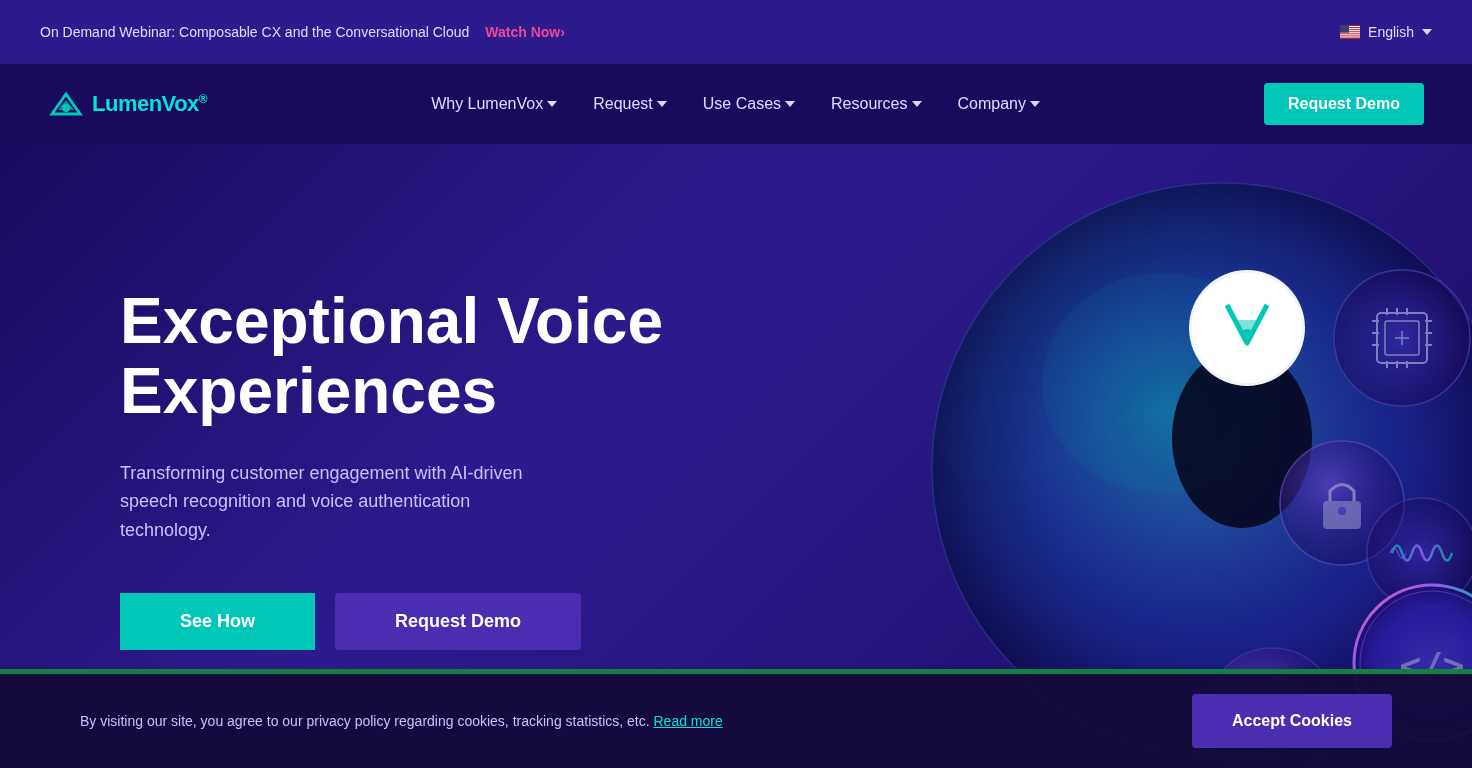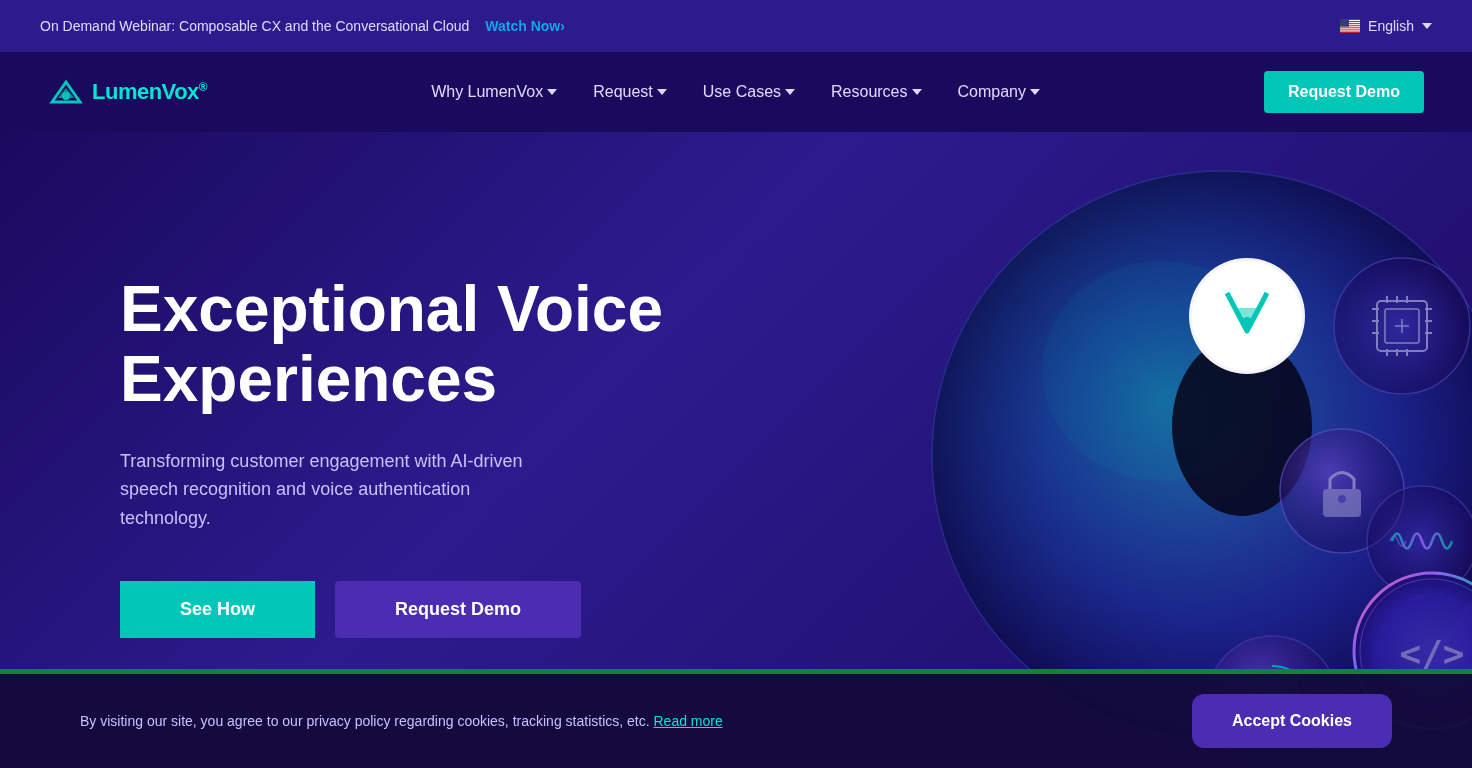--- a/index.html
+++ b/index.html
@@ -6,30 +6,30 @@
     body { font-family: 'Arial', sans-serif; overflow-x: hidden; background: #1a0a5e; }
 
     
     .announcement-bar {
       background: #2d1b8e;
       color: #e0d8ff;
       display: flex;
       align-items: center;
       justify-content: space-between;
       padding: 0 40px;
-      height: 52px;
+      height: 64px;
       font-size: 14px;
     }
     .announcement-left {
       display: flex;
       align-items: center;
       gap: 16px;
     }
     .watch-now-link {
-      color: #0ea5e9;
+      color: #ec4899;
       text-decoration: none;
       display: flex;
       align-items: center;
       font-weight: 600;
       cursor: pointer;
       justify-content: space-between;
     }
     .lang-selector {
       display: flex;
       align-items: center;
@@ -200,21 +200,21 @@
       cursor: pointer;
     }
     .accept-cookies-btn {
       background: #4a2db0;
       color: white;
       border: none;
       padding: 18px 40px;
       font-size: 16px;
       font-weight: 600;
       cursor: pointer;
-      border-radius: 12px;
+      border-radius: 4px;
       margin-left: 40px;
       min-width: 200px;
       transition: background 0.2s;
     }
   </style>
 </head>
 <body>
 
 <div class="announcement-bar">
   <div class="announcement-left">

